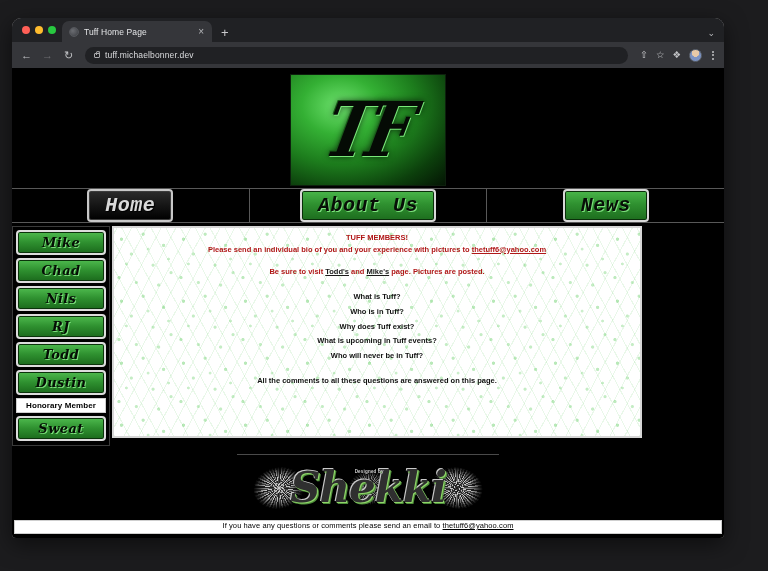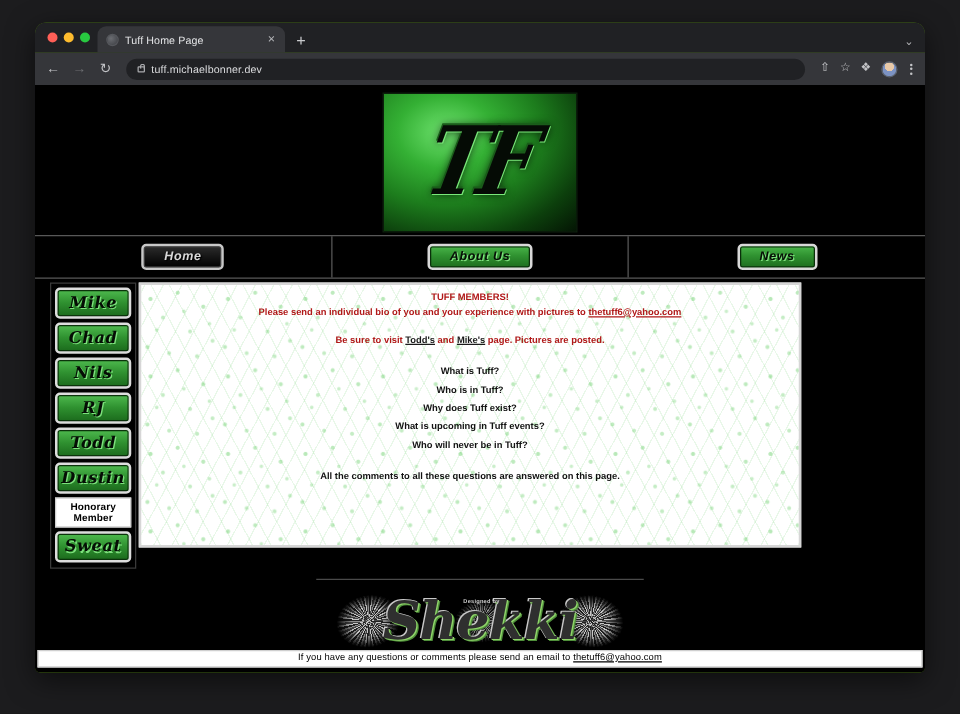--- a/index.html
+++ b/index.html
@@ -9,25 +9,25 @@
     width: 768px;
     height: 571px;
     overflow: hidden;
     background: #1c1c1e;
     font-family: "Liberation Sans", sans-serif;
   }
 
   
   .browser-window {
     position: absolute;
-    left: 28px;
+    left: 12px;
     top: 18px;
     width: 712px;
     height: 520px;
-    background: #4d7c0f;
+    background: #a3a3a3;
     border-radius: 9px 9px 4px 4px;
     overflow: hidden;
     box-shadow: 0 6px 22px rgba(0,0,0,0.55);
   }
 
   
   .tabstrip {
     height: 24px;
     background: #202124;
     display: flex;
@@ -228,24 +228,24 @@
   .navcell {
     flex: 1 1 0;
     display: flex;
     align-items: center;
     justify-content: center;
     border-right: 1px solid #585858;
   }
   .navcell:last-child { border-right: none; }
 
   .navbtn {
-    font-family: Liberation Sans, sans-serif;
+    font-family: Liberation Mono, monospace;
     font-weight: bold;
     font-style: italic;
-    font-size: 10px;
+    font-size: 20px;
     padding: 3px 16px;
     border-radius: 4px;
     line-height: 1.15;
     letter-spacing: .5px;
   }
   .navbtn.green {
     background: linear-gradient(180deg, #4ab64a 0%, #2f9130 45%, #1d6d1e 100%);
     color: #070e07;
     border: 2px solid #d8d8d8;
     text-shadow: 1px 1px 0 #7de07d;
@@ -261,22 +261,22 @@
 
   
   .body-row {
     display: flex;
     align-items: flex-start;
     padding-top: 3px;
   }
 
   
   .sidebar {
-    width: 69px;
-    margin-left: 12px;
+    width: 98px;
+    margin-left: 0;
     border: 1px solid #3a3a3a;
     background: #000;
     padding: 3px 3px 4px 3px;
     display: flex;
     flex-direction: column;
     gap: 3px;
     flex: 0 0 auto;
   }
   .memberbtn {
     height: 25px;

